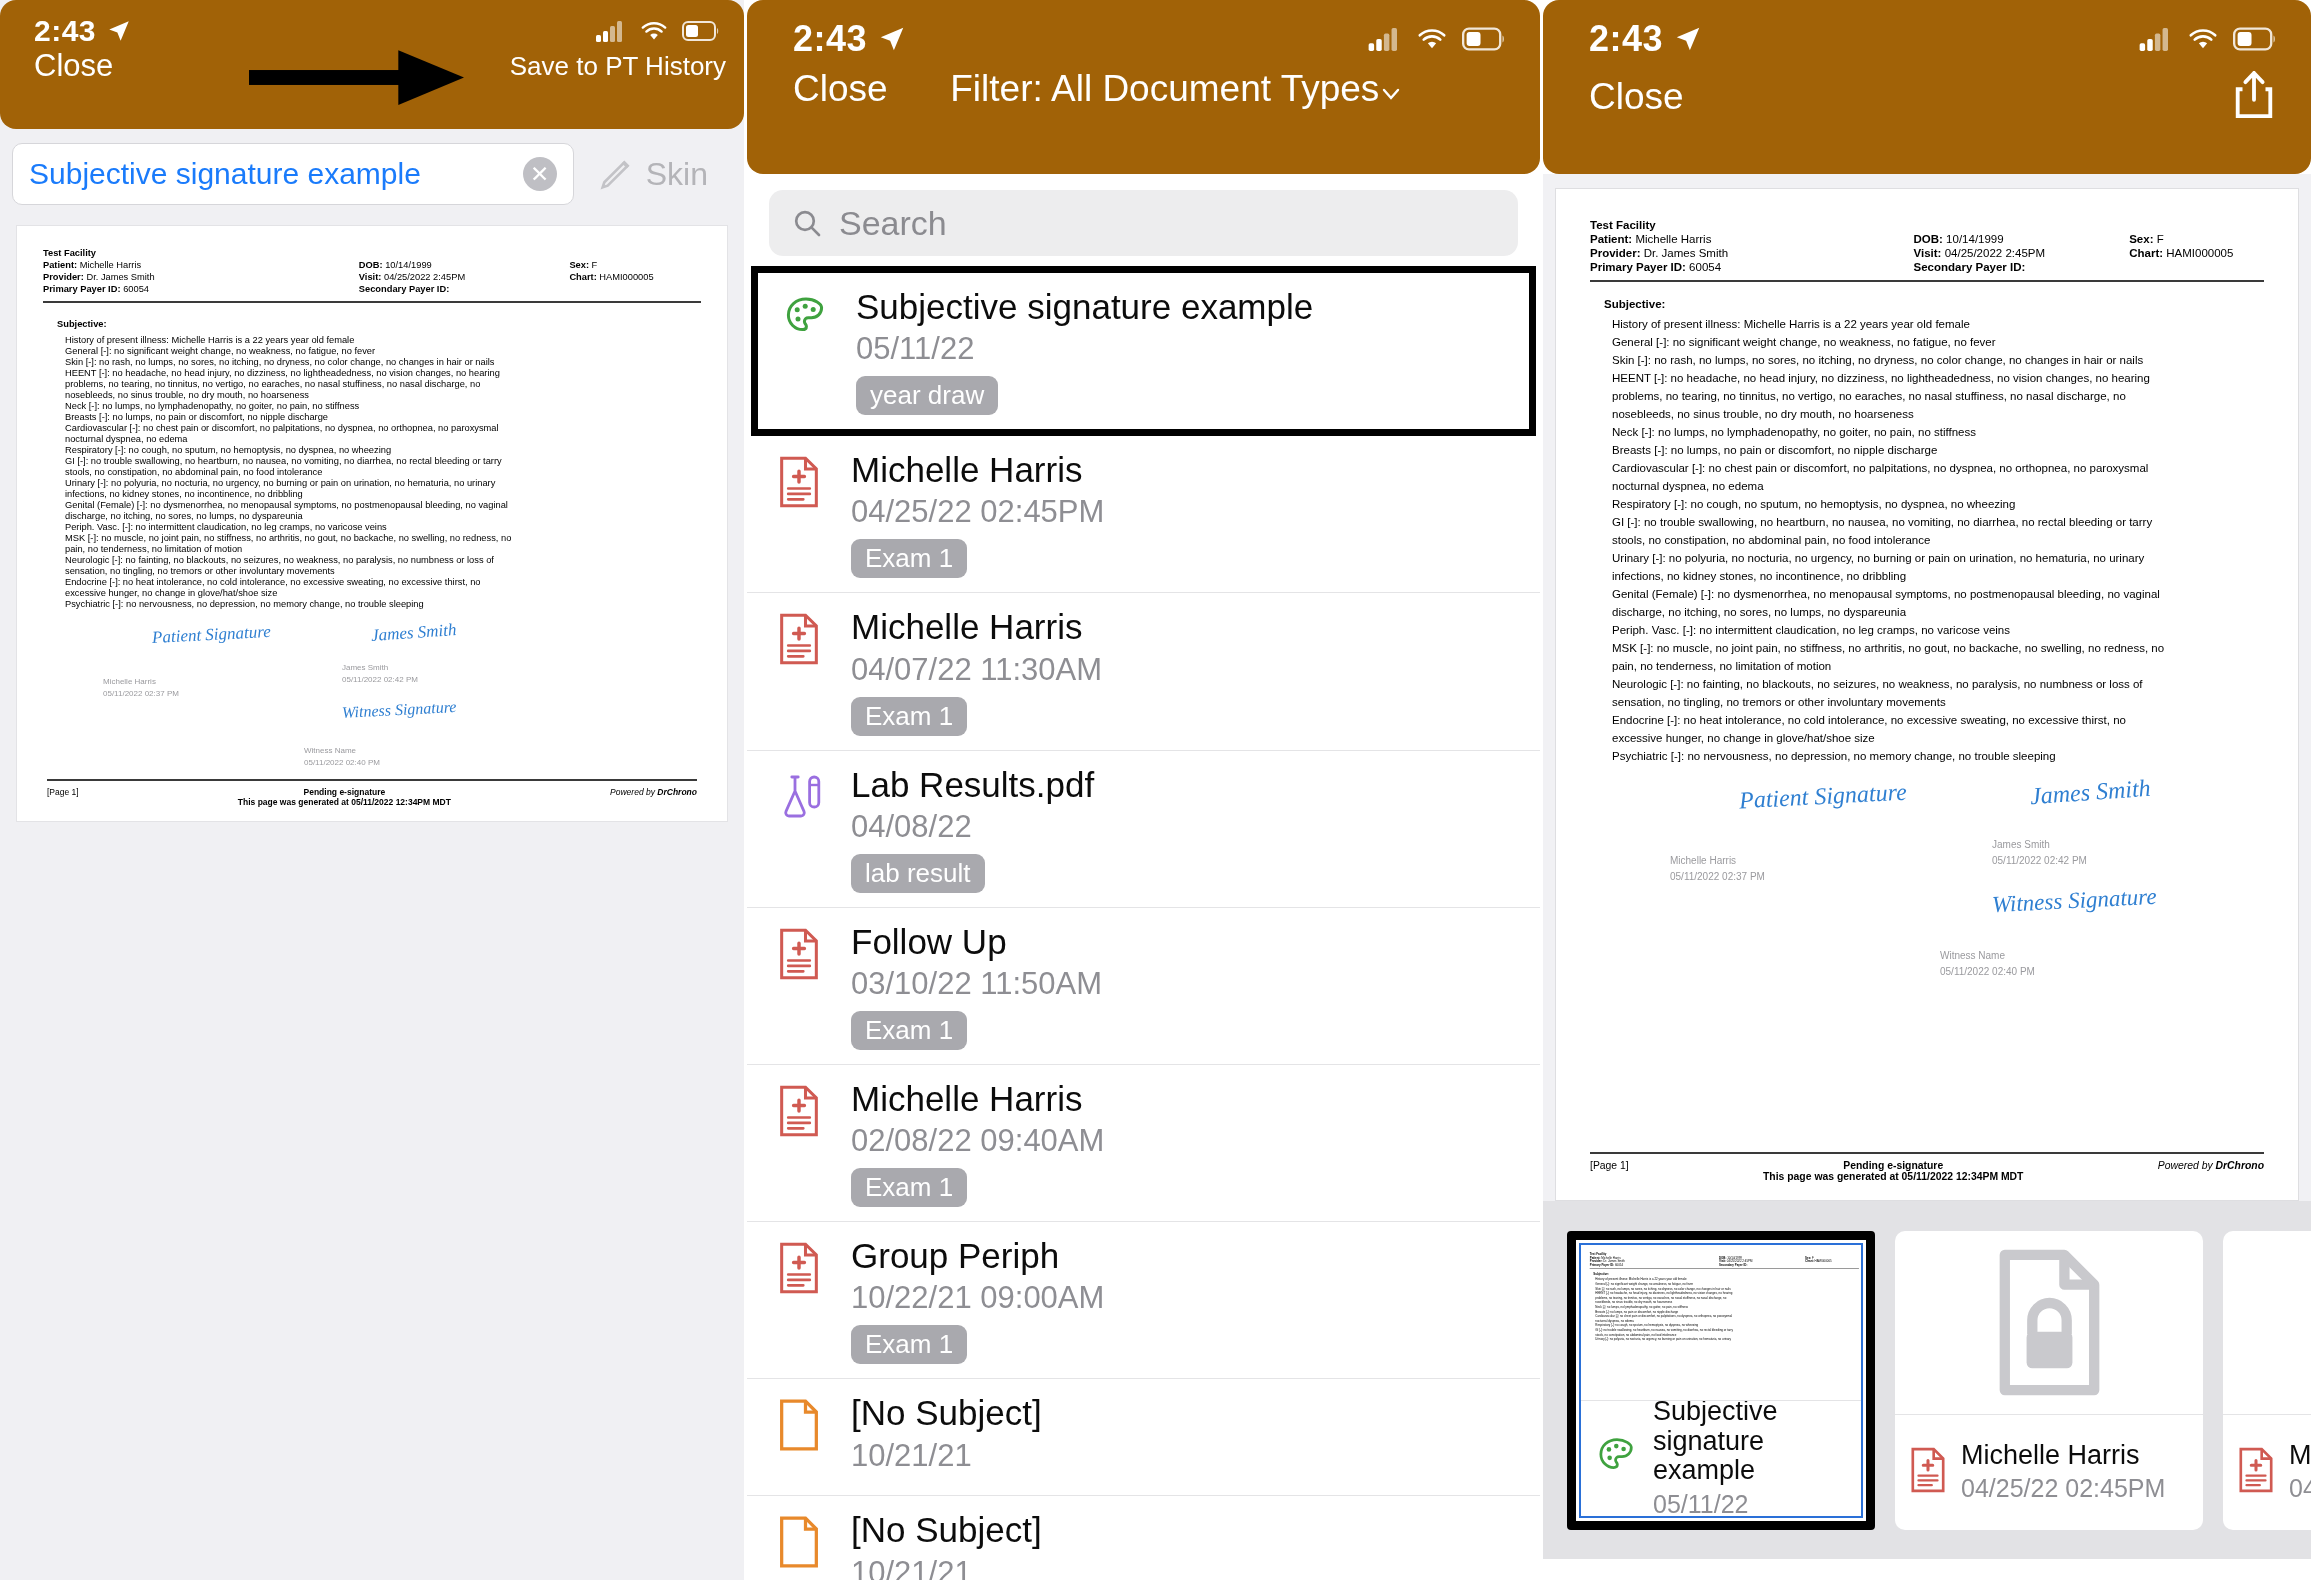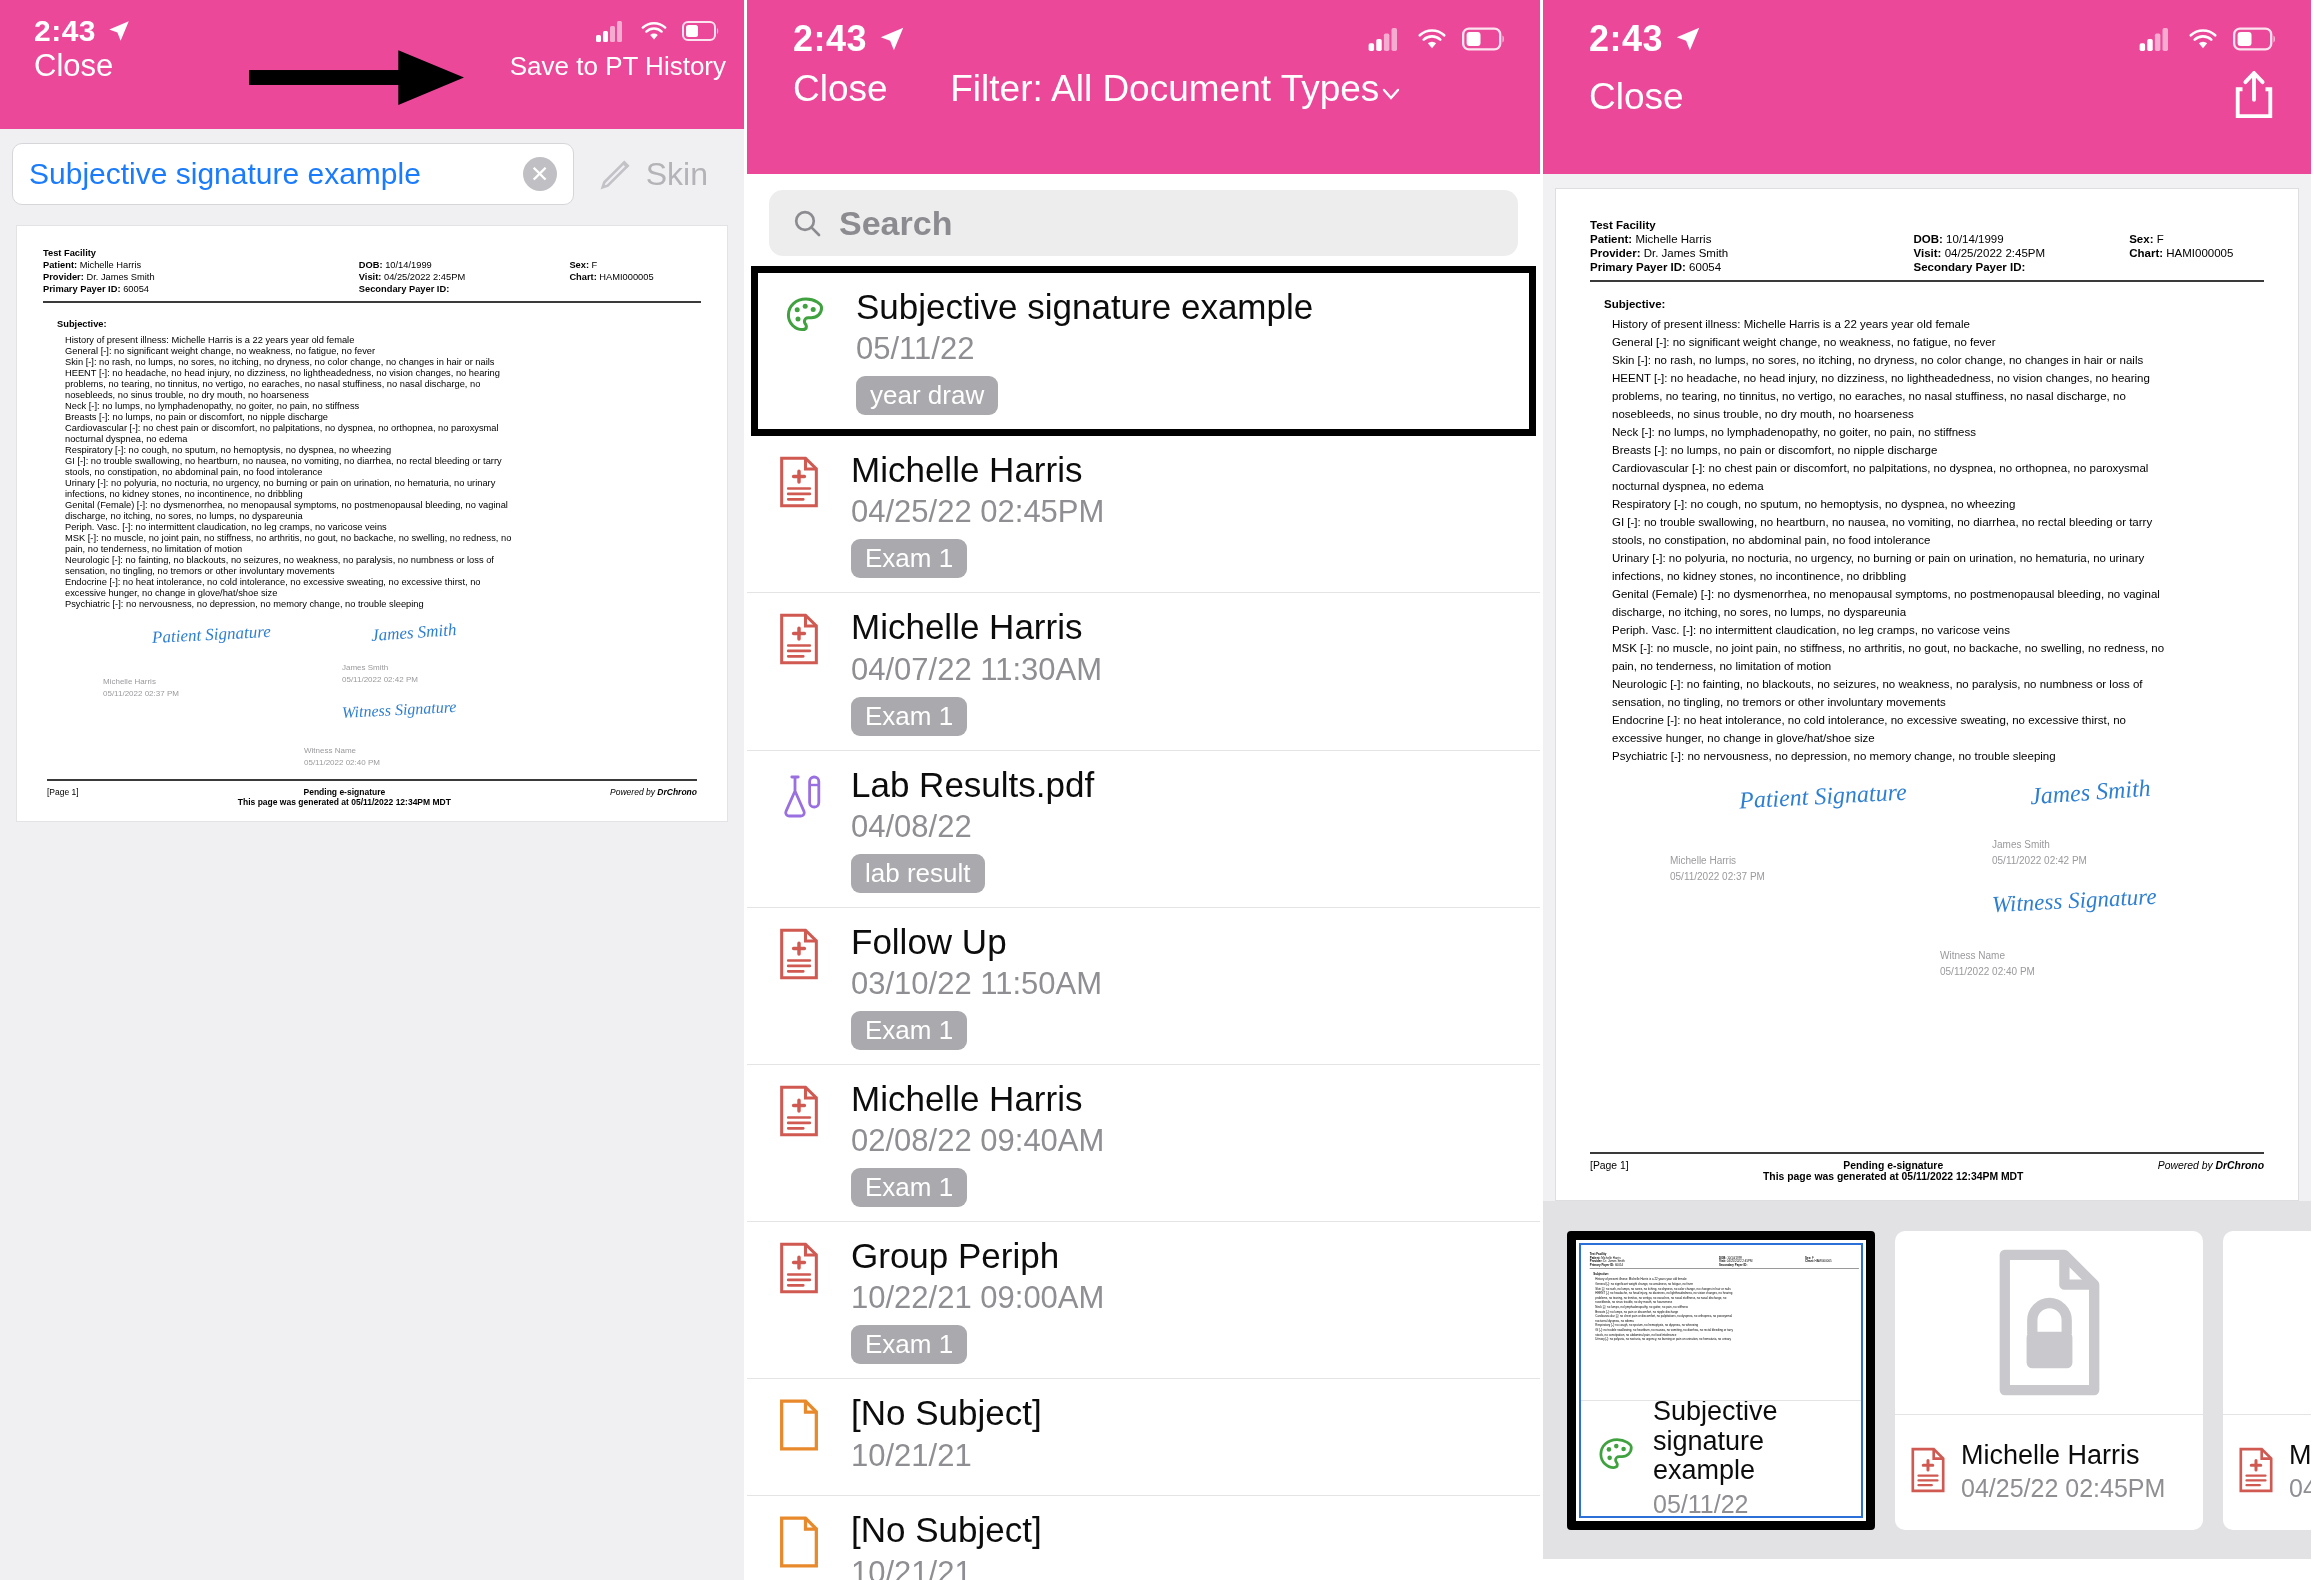--- a/index.html
+++ b/index.html
@@ -11,21 +11,21 @@
   }
   .screens { display: flex; width: 2314px; height: 1580px; }
 
   
   .panel { position: relative; height: 1580px; background: #ffffff; }
   .p1 { width: 744px; background:#f0f0f3; }
   .p2 { width: 796px; border-left: 3px solid #ffffff; }
   .p3 { width: 771px; border-left: 3px solid #ffffff; }
 
   
-  .navbar { background:#ec4899; width:100%; position:relative; }
+  .navbar { background:#a16207; width:100%; position:relative;border-radius:16px; }
   .statusrow { display:flex; align-items:center; justify-content:space-between;
                padding: 18px 34px 0 46px; }
   .clock { color:#fff; font-size:36px; font-weight:bold; letter-spacing:0.5px;
            display:flex; align-items:center; gap:10px; }
   .status-icons { display:flex; align-items:center; gap:14px; }
   .navrow { display:flex; align-items:center; justify-content:space-between;
             padding: 8px 34px 22px 46px; min-height:62px; }
   .nav-btn { color:#fff; font-size:37px; }
   .nav-title { color:#fff; font-size:37px; }
 
@@ -74,21 +74,21 @@
   .doc-footer .fhr { border-top:2px solid #3a3a3a; margin-bottom:6px; }
   .foot-row { display:flex; align-items:flex-start; justify-content:space-between; }
   .foot-center { text-align:center; }
   .foot-right { font-style:italic; }
 
   
   .p2 .navbar { height:174px; }
   .search-wrap { padding: 16px 22px 10px 22px; background:#fff; }
   .search-input { background:#ededee; border-radius:14px; height:66px;
                   display:flex; align-items:center; gap:16px; padding:0 22px;
-                  color:#8b8b90; font-size:34px;font-weight:bold; }
+                  color:#8b8b90; font-size:34px; }
   .list { background:#fff; }
   .row { display:flex; gap:22px; padding: 14px 22px 14px 30px; position:relative;
          border-bottom:1px solid #e4e4e6; min-height:117px; }
   .row:first-child{border-bottom:none;}
   .row .ico { flex:none; width:52px; display:flex; align-items:flex-start; padding-top:6px; }
   .row .txt { flex:1; }
   .row .title { font-size:35px; color:#0c0c0c; line-height:1.12; }
   .row .sub { font-size:31px; color:#8e8e93; margin-top:5px; }
   .tag { display:inline-block; background:#a9a9ae; color:#fff; border-radius:9px;
          font-size:26px; padding:4px 14px; margin-top:9px; }

